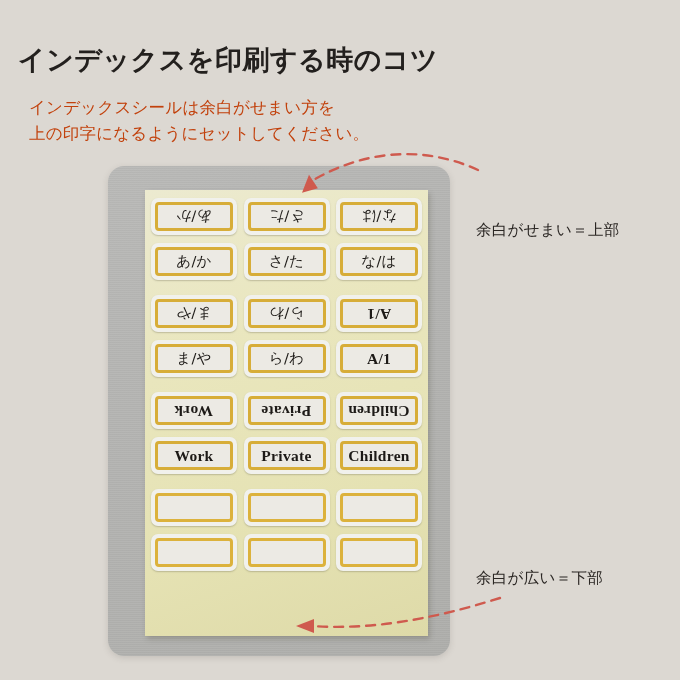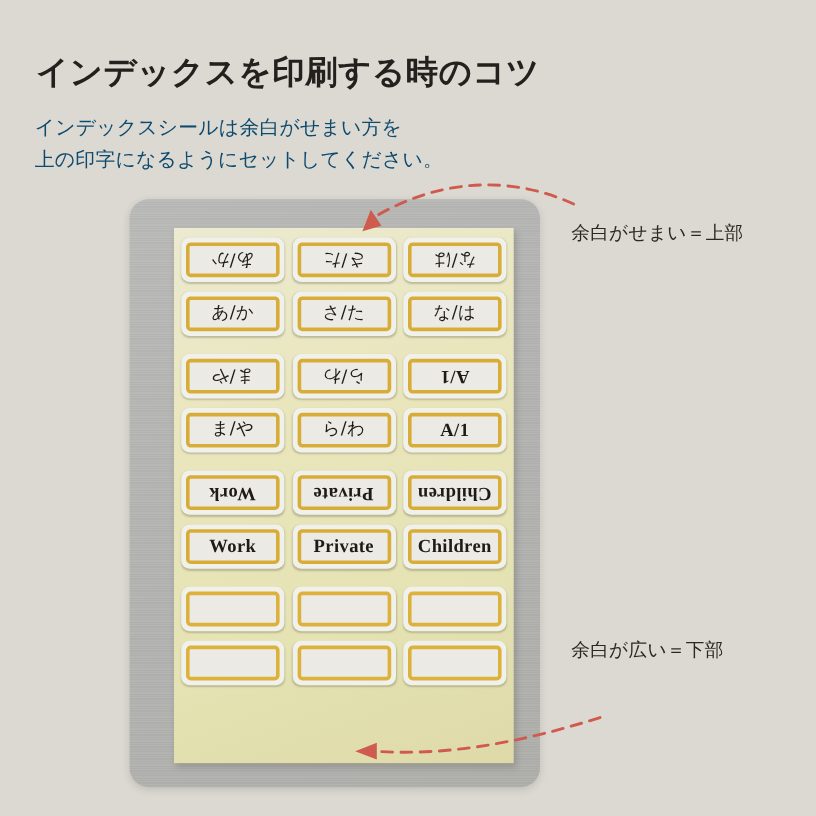--- a/index.html
+++ b/index.html
@@ -11,36 +11,36 @@
     height: 680px;
     background: #dcd8d2;
     font-family: "Liberation Sans", "DejaVu Sans", sans-serif;
     overflow: hidden;
     position: relative;
   }
 
   
   #page-title {
     position: absolute;
-    left: 30px;
+    left: 18px;
     top: 42px;
     font-size: 27px;
     font-weight: bold;
     color: #23201e;
     letter-spacing: 0.5px;
     white-space: nowrap;
     text-align: right;
   }
   #page-subtitle {
     position: absolute;
     left: 29px;
     top: 94px;
     font-size: 16.5px;
     line-height: 26px;
-    color: #0c4a6e;
+    color: #c2410c;
     white-space: pre-line;
     letter-spacing: 0.2px;
   }
 
   
   .backing-card {
     position: absolute;
     left: 108px;
     top: 166px;
     width: 342px;
@@ -134,20 +134,21 @@
   
   .group-gap { height: 12px; }
 
   
   .annotation {
     position: absolute;
     font-size: 15.5px;
     color: #2b2724;
     white-space: nowrap;
     letter-spacing: 0.3px;
+    margin-top: 36px;
   }
   #annotation-top    { left: 476px; top: 184px; }
   #annotation-bottom { left: 476px; top: 532px; }
 
   .arrow-layer {
     position: absolute;
     left: 0; top: 0;
     width: 680px; height: 680px;
     pointer-events: none;
   }

